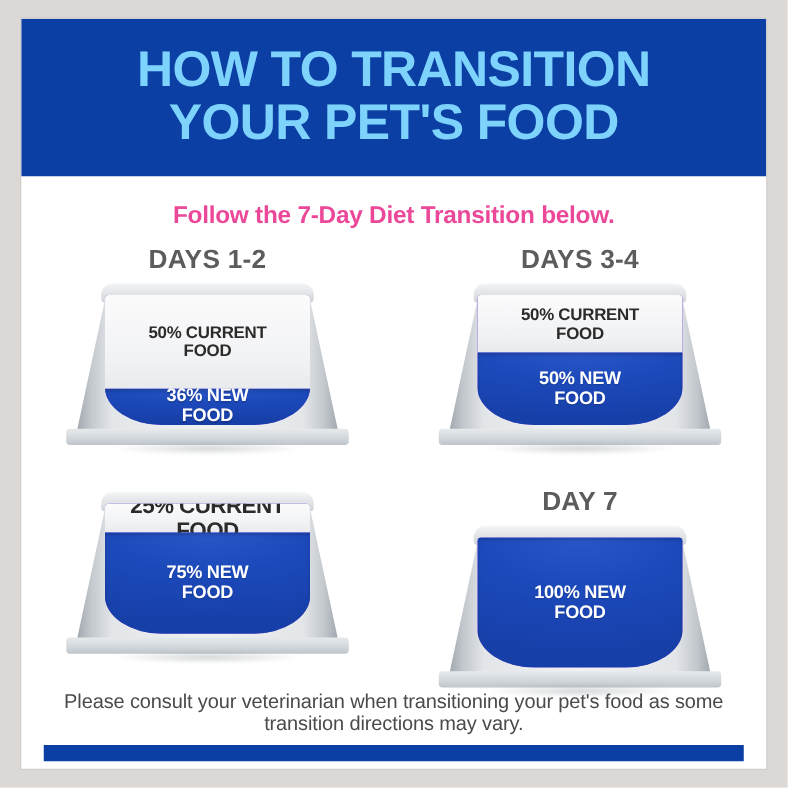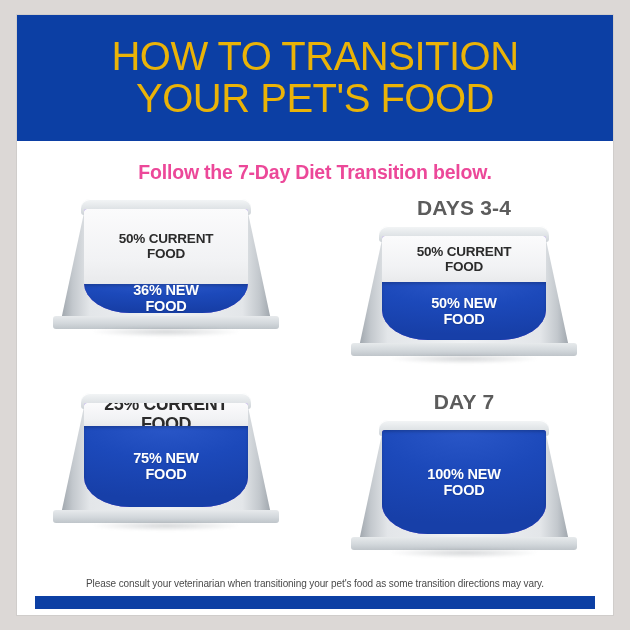--- a/index.html
+++ b/index.html
@@ -41,24 +41,24 @@
     left: 0;
     top: 0;
     width: 596px;
     height: 126px;
     background: #0c3fa4;
     display: flex;
     align-items: center;
     justify-content: center;
   }
   .header-title {
-    color: #eab308;
+    color: #7dd3fc;
     font-size: 40px;
     line-height: 1.04;
-    font-weight: 400;
+    font-weight: 700;
     letter-spacing: -0.5px;
     text-align: center;
     padding: 0 14px;
     white-space: pre-line;
   }
 
   
   .subtitle {
     position: absolute;
     left: 0;
@@ -231,21 +231,21 @@
   }
 
   
   .footer-note {
     position: absolute;
     left: 0;
     bottom: 26px;
     width: 596px;
     text-align: center;
     color: #4a4a4a;
-    font-size: 10px;
+    font-size: 16px;
     letter-spacing: -0.1px;
     padding: 0 18px;
     box-sizing: border-box;
   }
 
   .footer-bar {
     position: absolute;
     left: 18px;
     bottom: 6px;
     width: 560px;
@@ -262,20 +262,21 @@
     <div class="header-banner">
       <div class="header-title">HOW TO TRANSITION
 YOUR PET'S FOOD</div>
     </div>
 
     <div class="subtitle">Follow the 7-Day Diet Transition below.</div>
 
     <div class="steps-grid">
 
       <div class="step">
+        <div class="step-label">DAYS 1-2</div>
         <div class="bowl-wrap">
           <div class="bowl-body"></div>
           <div class="bowl-rim"></div>
           <div class="bowl-inner">
             <div class="layer-current" style="height:72%">
               <span class="layer-text">50% CURRENT
 FOOD</span>
             </div>
             <div class="layer-new" style="height:28%">
               <span class="layer-text">36% NEW

